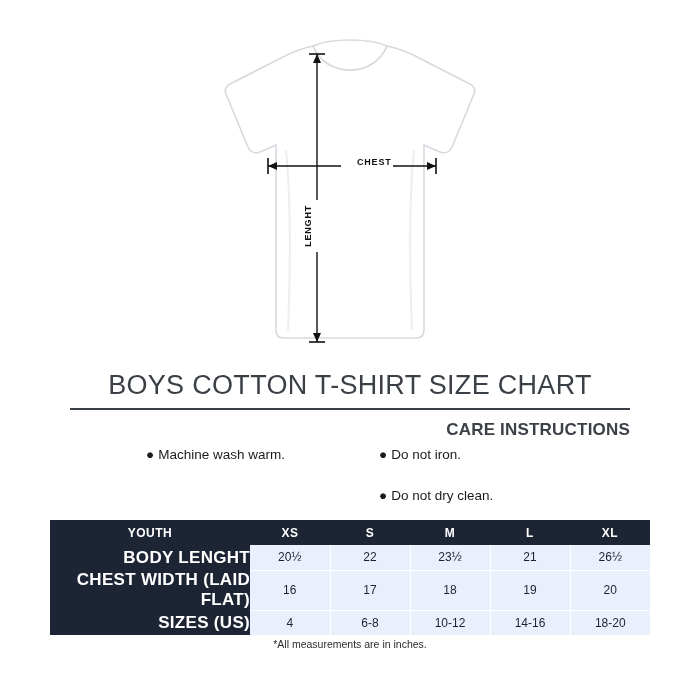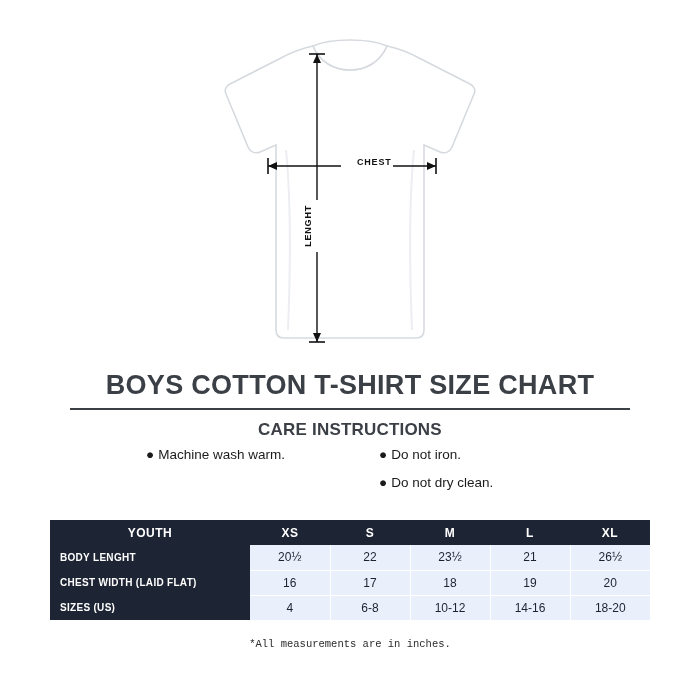--- a/index.html
+++ b/index.html
@@ -54,49 +54,50 @@
   
   .title-wrap {
     position: absolute;
     left: 70px;
     top: 370px;
     width: 560px;
     text-align: center;
   }
   .main-title {
     font-size: 27px;
-    font-weight: bold;
+    font-weight: normal;
     color: #3b3f46;
     letter-spacing: 0.3px;
     padding-bottom: 7px;
     border-bottom: 2px solid #3b3f46;
     white-space: nowrap;
   }
   .care-title {
     margin-top: 10px;
     font-size: 17px;
     font-weight: bold;
     color: #3b3f46;
     letter-spacing: 0.2px;
+    text-align: right;
   }
 
   
   .care-cols {
     position: absolute;
     left: 70px;
     top: 445px;
     width: 560px;
     display: flex;
     justify-content: center;
     gap: 18px;
   }
   .care-col {
     display: flex;
     flex-direction: column;
-    gap: 8px;
+    gap: 21px;
   }
   .care-col.left { width: 265px; padding-left: 70px; }
   .care-col.right { width: 265px; padding-left: 20px; }
   .care-item {
     font-size: 13.5px;
     color: #1b1b1b;
     line-height: 1.45;
     white-space: nowrap;
   }
   .bullet { margin-right: 4px; }
@@ -128,22 +129,22 @@
     letter-spacing: 0.5px;
     border-right: 1px solid #2d3purple;
   }
   thead th.row-head {
     text-align: center;
   }
   tbody th.row-head {
     background: #1d2433;
     color: #ffffff;
     font-weight: bold;
-    font-size: 10px;
-    text-align: left;
+    font-size: 17px;
+    text-align: right;
     padding-left: 10px;
     letter-spacing: 0.3px;
   }
   tbody td {
     background: #eaf0fb;
     color: #1b2230;
     border-right: 1px solid #ffffff;
     border-bottom: 1px solid #ffffff;
     margin-left: 35px;
   }
@@ -151,21 +152,20 @@
   tbody td:last-child { border-right: none; }
 
   .footnote {
     position: absolute;
     left: 50px;
     top: 638px;
     width: 600px;
     text-align: center;
     font-size: 10.5px;
     color: #2b2b2b;
-    font-family: Liberation Mono, monospace;
   }
 </style>
 </head>
 <body>
 
 <div class="page">
 
   <div class="illustration">
     <svg class="shirt-svg" width="700" height="365" viewBox="0 0 700 365">
 

